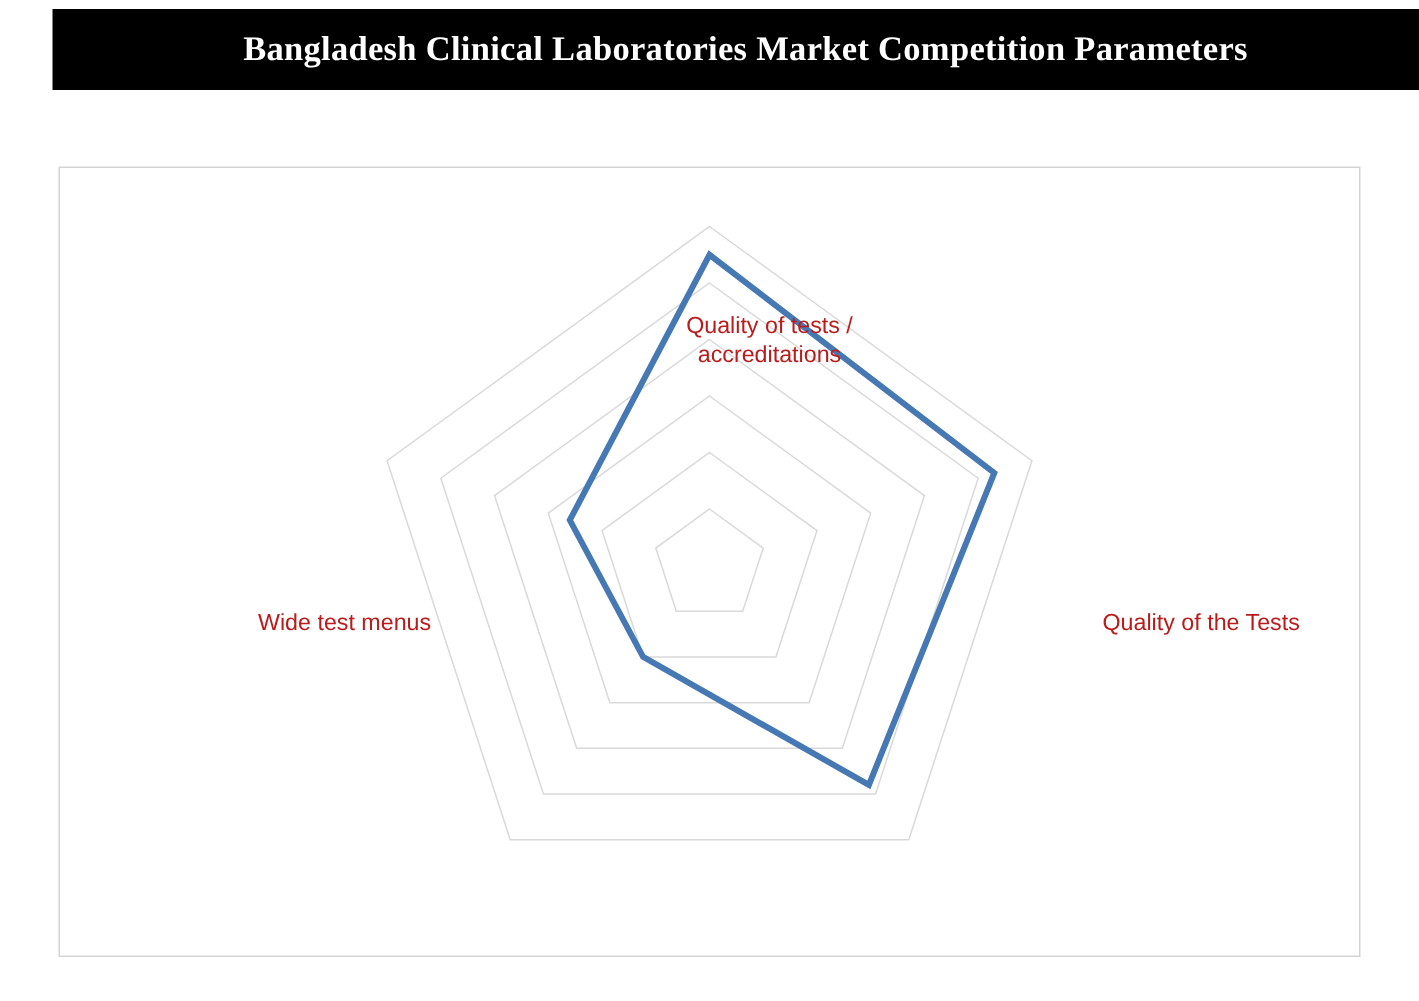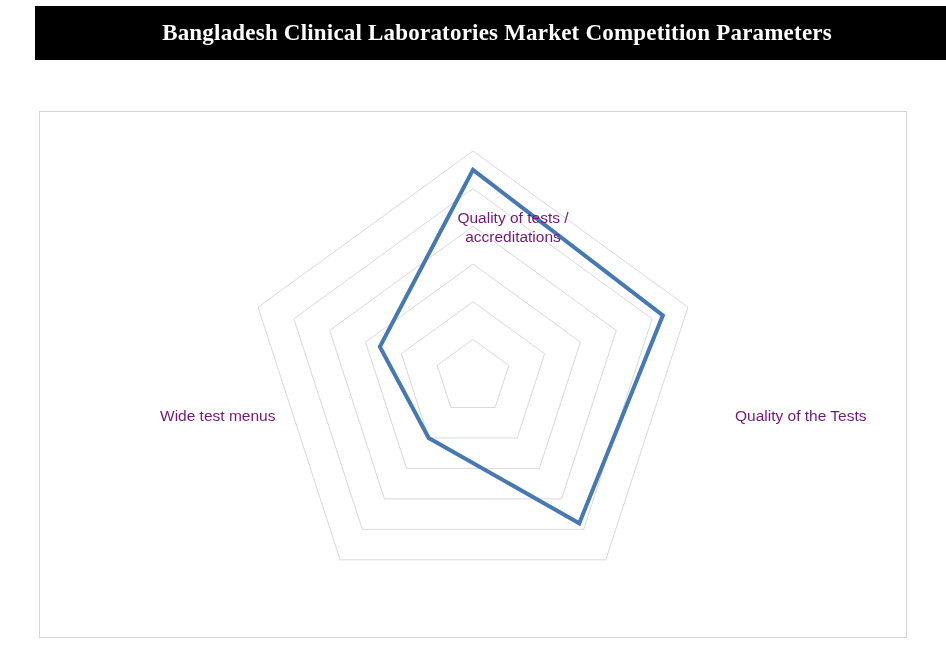--- a/index.html
+++ b/index.html
@@ -57,41 +57,41 @@
     left: 0;
     top: 0;
     width: 868px;
     height: 527px;
     display: block;
   }
 
   
   .axis-label {
     position: absolute;
-    color: #701a75;
+    color: #b91c1c;
     font-family: "Liberation Sans", sans-serif;
     font-size: 15.5px;
     line-height: 19px;
     white-space: pre-line;
     text-align: center;
   }
   #label-quality {
     left: 383px;
     top: 96px;
     width: 180px;
     text-align: center;
   }
   #label-accuracy {
     left: 695px;
     top: 294px;
     text-align: left;
     white-space: nowrap;
   }
   #label-menus {
-    left: 120px;
+    left: 132px;
     top: 294px;
     text-align: center;
     white-space: nowrap;
   }
 </style>
 </head>
 <body>
 
 <div id="title-banner">
   <span id="title-text">Bangladesh Clinical Laboratories Market Competition Parameters</span>

